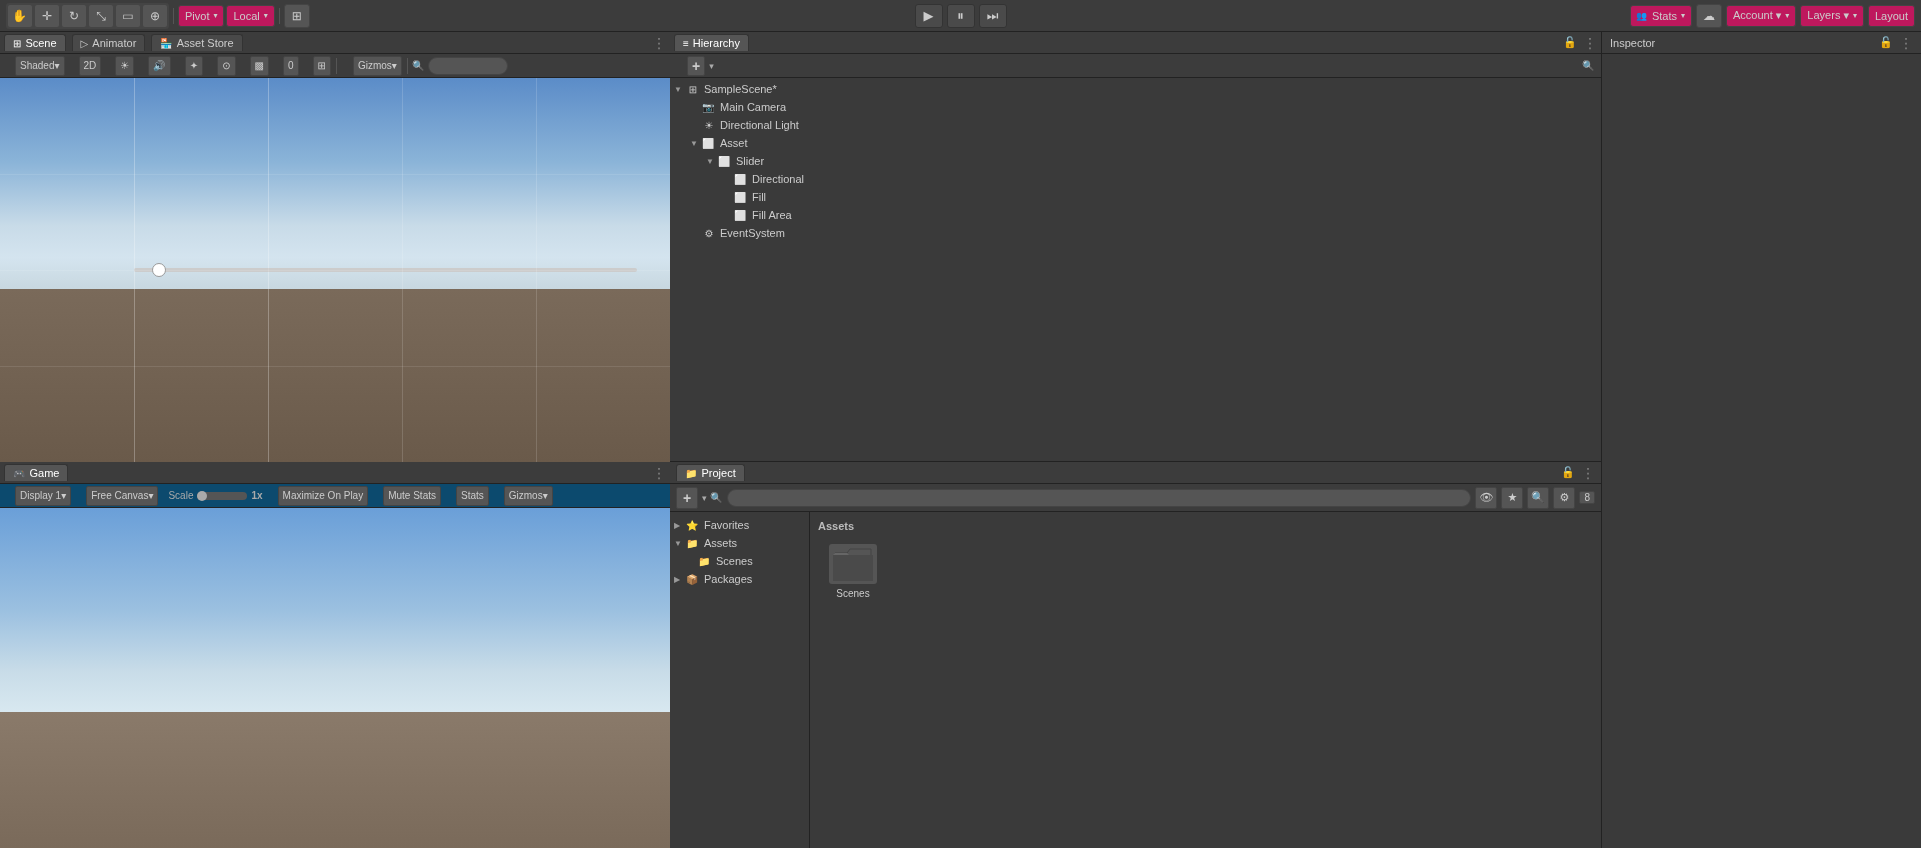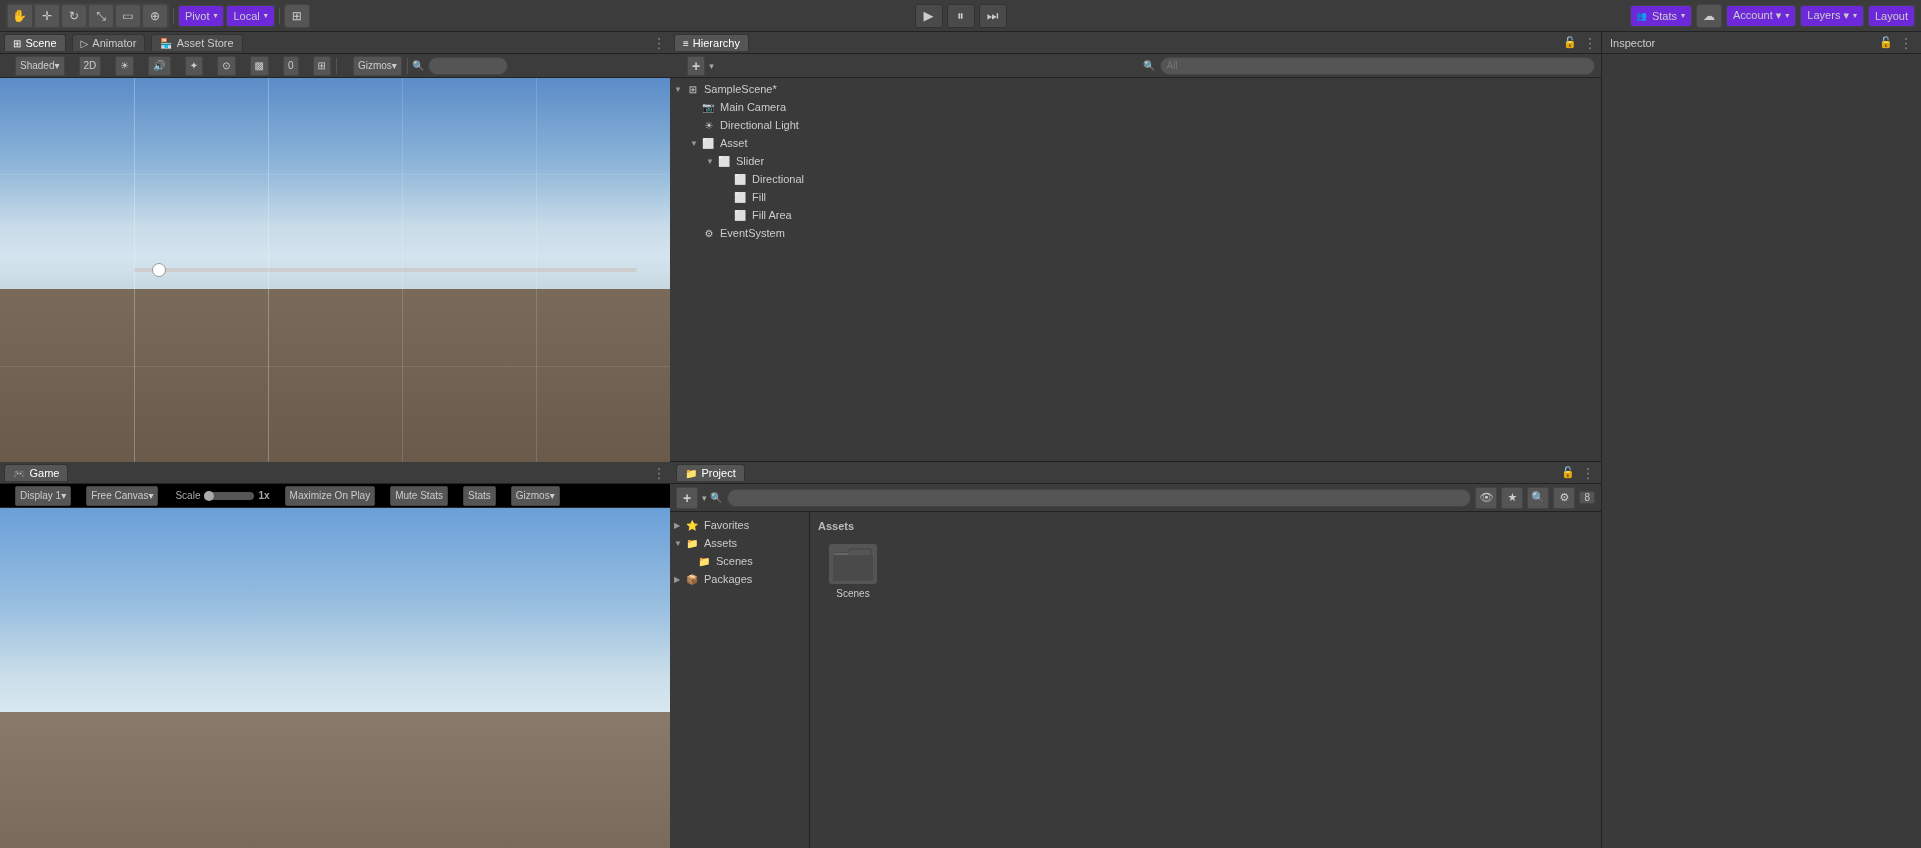--- a/index.html
+++ b/index.html
@@ -74,21 +74,21 @@
       border-radius: 3px;
       display: flex;
       align-items: center;
       justify-content: center;
       color: #ccc;
       cursor: pointer;
       font-size: 13px;
     }
     .dropdown-btn {
       height: 22px;
-      background: #6d28d9;
+      background: #be185d;
       border: 1px solid #444;
       border-radius: 3px;
       display: flex;
       align-items: center;
       gap: 4px;
       padding: 0 6px;
       color: #ccc;
       cursor: pointer;
       font-size: 11px;
       white-space: nowrap;
@@ -206,21 +206,21 @@
     .scene-grid-lines::after {
       content: '';
       position: absolute;
       top: 0; left: 40%; bottom: 0;
       border-left: 1px solid rgba(255,255,255,0.15);
     }
 
     
     .game-toolbar {
       height: 24px;
-      background: #000000;
+      background: #0c4a6e;
       border-bottom: 1px solid #222;
       display: flex;
       align-items: center;
       padding: 0 4px;
       gap: 4px;
     }
     .game-view {
       flex: 1;
       position: relative;
       overflow: hidden;
@@ -567,21 +567,21 @@
 
       <div class="game-toolbar">
         <div class="small-btn">
           <span>Display 1</span>
           <span> ▾</span>
         </div>
         <div class="small-btn">
           <span>Free Canvas</span>
           <span> ▾</span>
         </div>
-        <div style="display:flex;align-items:center;gap:4px;margin-left:13px;">
+        <div style="display:flex;align-items:center;gap:4px;margin-left:6px;">
           <span style="color:#aaa;font-size:10px;">Scale</span>
           <div style="width:50px;height:8px;background:#555;border-radius:4px;position:relative;">
             <div style="position:absolute;left:10%;top:50%;transform:translate(-50%,-50%);width:10px;height:10px;background:#aaa;border-radius:50%;"></div>
           </div>
           <span style="color:#aaa;font-size:10px;font-weight:bold;">1x</span>
         </div>
         <div class="small-btn">
           <span>Maximize On Play</span>
         </div>
         <div class="small-btn">
@@ -615,21 +615,20 @@
             <span>Hierarchy</span>
           </div>
           <span class="lock-icon" style="margin-left:auto;">🔓</span>
           <span class="dots-icon">⋮</span>
         </div>
         <div class="hierarchy-toolbar">
           <div class="small-btn" style="font-size:14px;font-weight:bold;">+</div>
           <span style="color:#aaa;font-size:9px;cursor:pointer;">▾</span>
           <div style="flex:1;"></div>
           <span style="color:#888;font-size:10px;">🔍</span>
-          <input type="text" class="search-input" style="width: 120px;" placeholder="All">
         </div>
         <div class="hierarchy-tree">
 
           <div class="tree-item" style="padding-left:4px;">
             <span class="tree-arrow">▼</span>
             <span class="tree-icon">⊞</span>
             <span>SampleScene*</span>
           </div>
 
           <div class="tree-item" style="padding-left:20px;">

